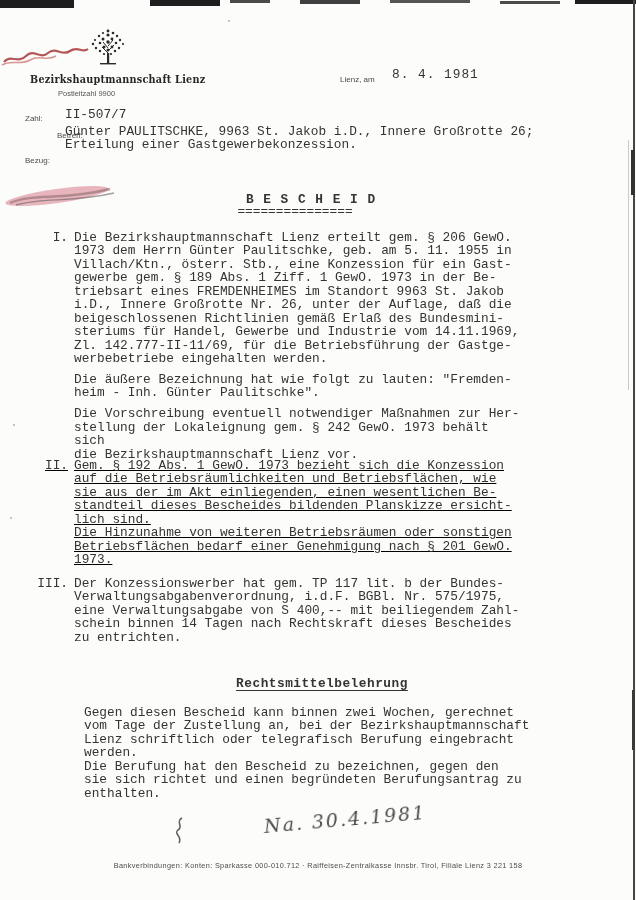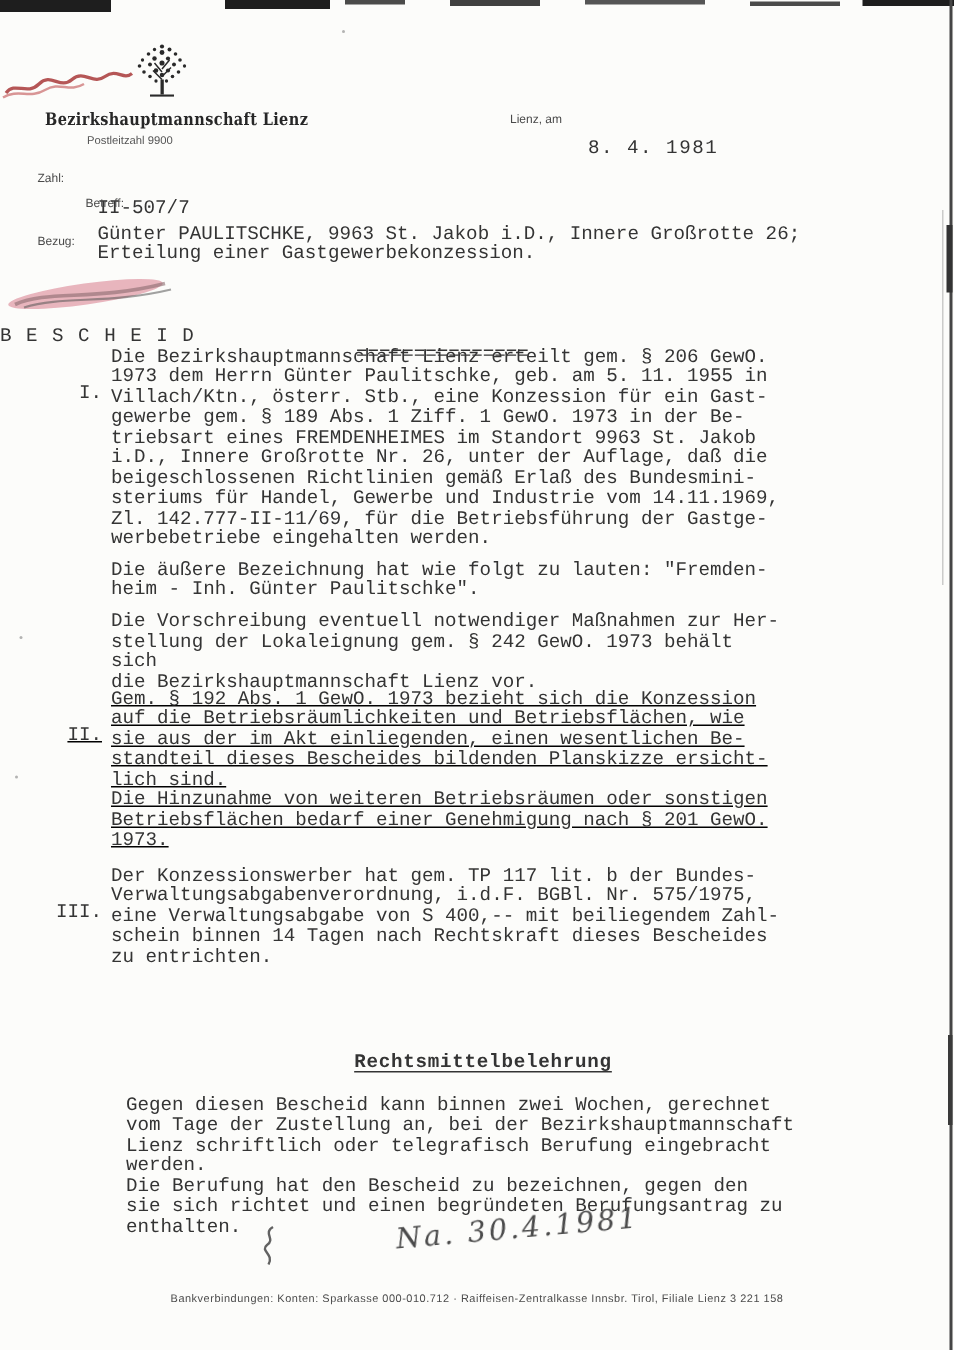--- a/index.html
+++ b/index.html
@@ -6,39 +6,39 @@
   body{
     width:636px;height:900px;position:relative;overflow:hidden;
     background:#fcfcfa;
     font-family:"Liberation Mono","DejaVu Sans Mono",monospace;
   }
   .abs{position:absolute;}
   
   .tw{
     font-family:"Liberation Mono","DejaVu Sans Mono",monospace;
     color:#343434;font-size:12.8px;line-height:13.45px;
-    white-space:pre-line;filter:blur(0.26px);margin-top:24px;
+    white-space:pre-line;filter:blur(0.26px);
   }
   
   .lbl{
     font-family:"Liberation Sans",sans-serif;
     font-size:8px;color:#4a4a4a;filter:blur(0.2px);white-space:nowrap;
   }
   .office-name{
     font-family:"DejaVu Serif",serif;font-weight:bold;
     font-size:11.5px;color:#272727;letter-spacing:0.3px;
     transform:scaleX(0.84);transform-origin:left center;
     filter:blur(0.25px);white-space:nowrap;
   }
   .postal{
     font-family:"Liberation Sans",sans-serif;font-size:7.5px;
     color:#555;filter:blur(0.3px);white-space:nowrap;
   }
   .doc-title{
-    left:0;width:590px;text-align:left;font-weight:normal;
+    left:16px;width:590px;text-align:center;font-weight:bold;
     letter-spacing:1px;
   }
   .title-underline{left:0;width:590px;text-align:center;letter-spacing:0;}
   .section{position:absolute;left:0;display:flex;}
   .num{width:74px;text-align:right;padding-right:6px;box-sizing:border-box;flex:none;}
   .body-col{width:452px;}
   .para{margin:0 0 7.5px 0;}
   .appeal-heading{
     left:6px;width:632px;text-align:center;font-weight:bold;
     letter-spacing:0.5px;text-decoration:underline;text-underline-offset:3px;

